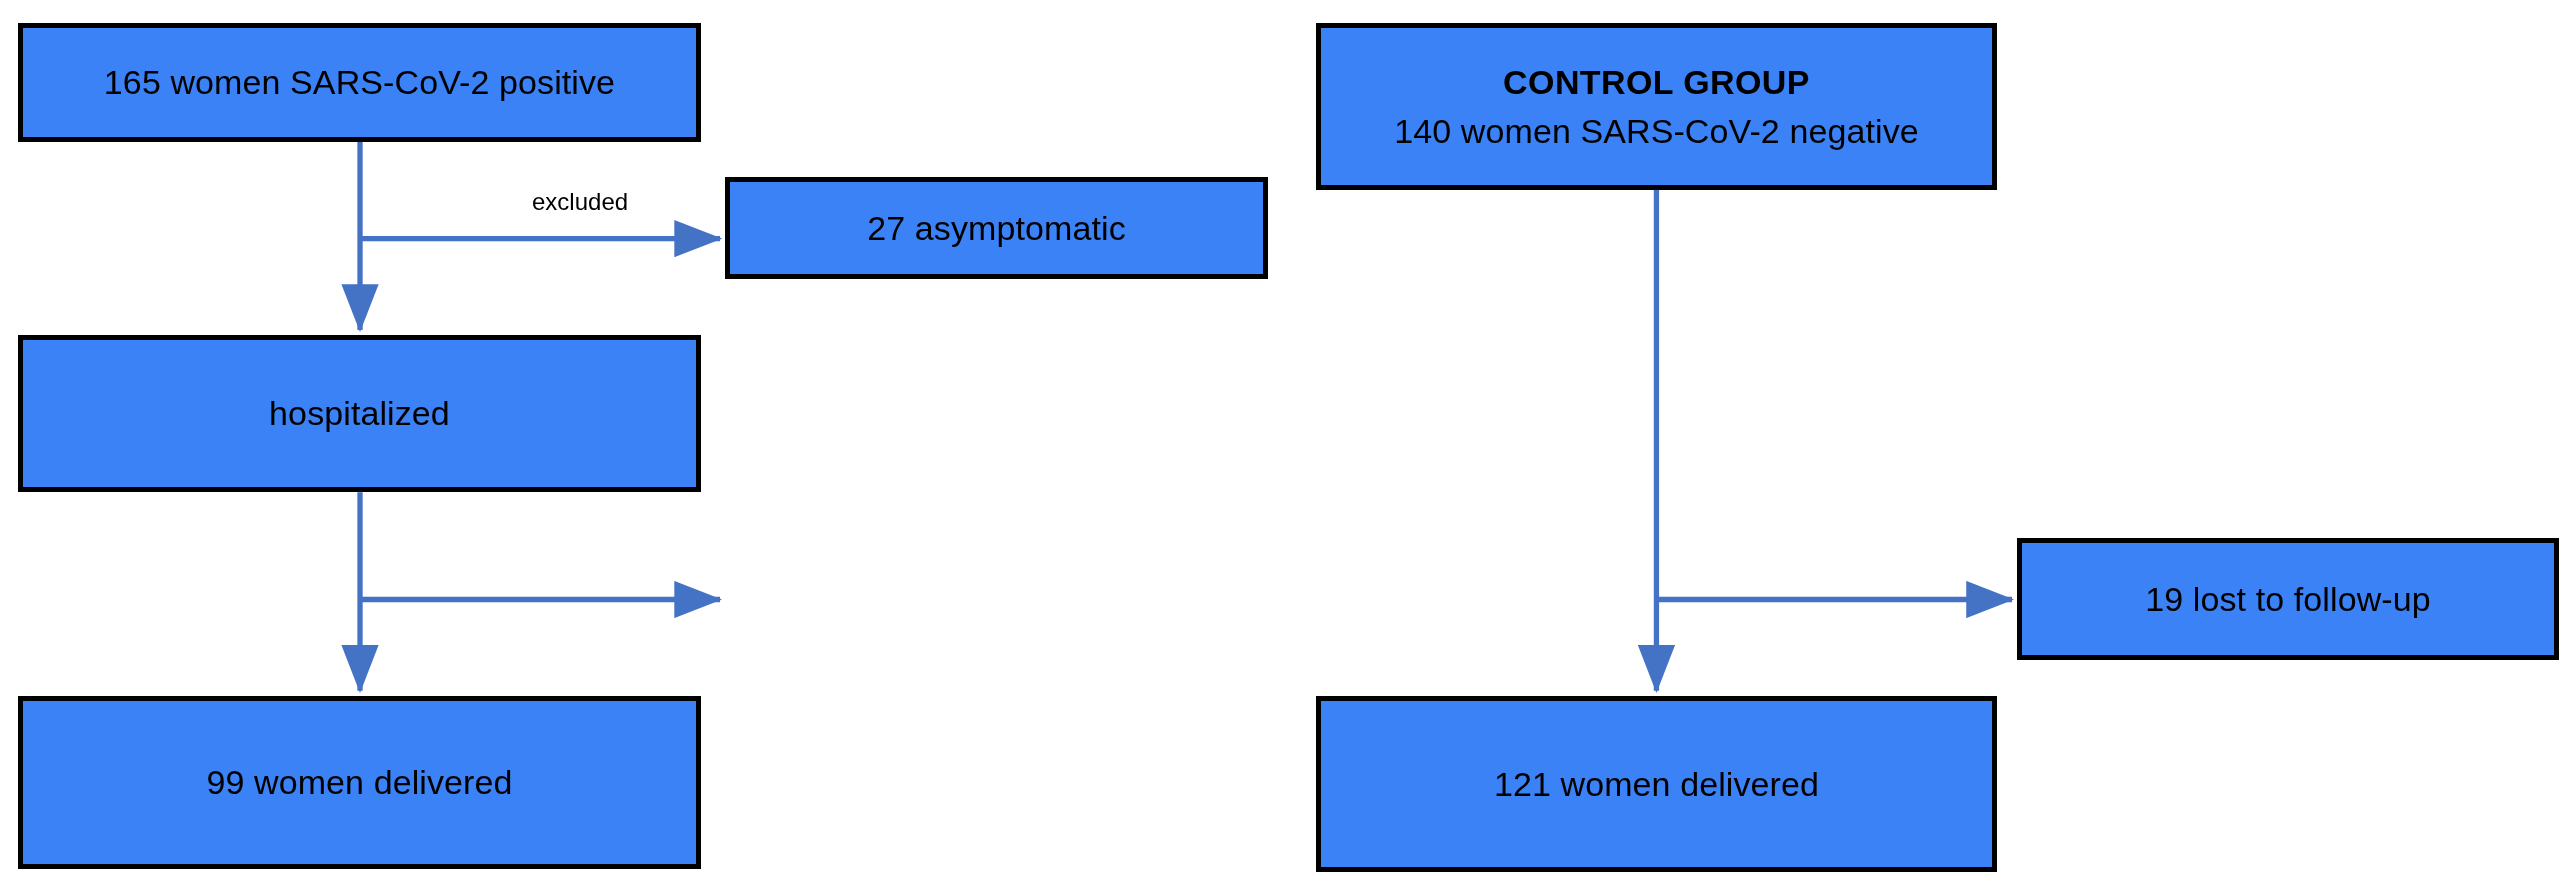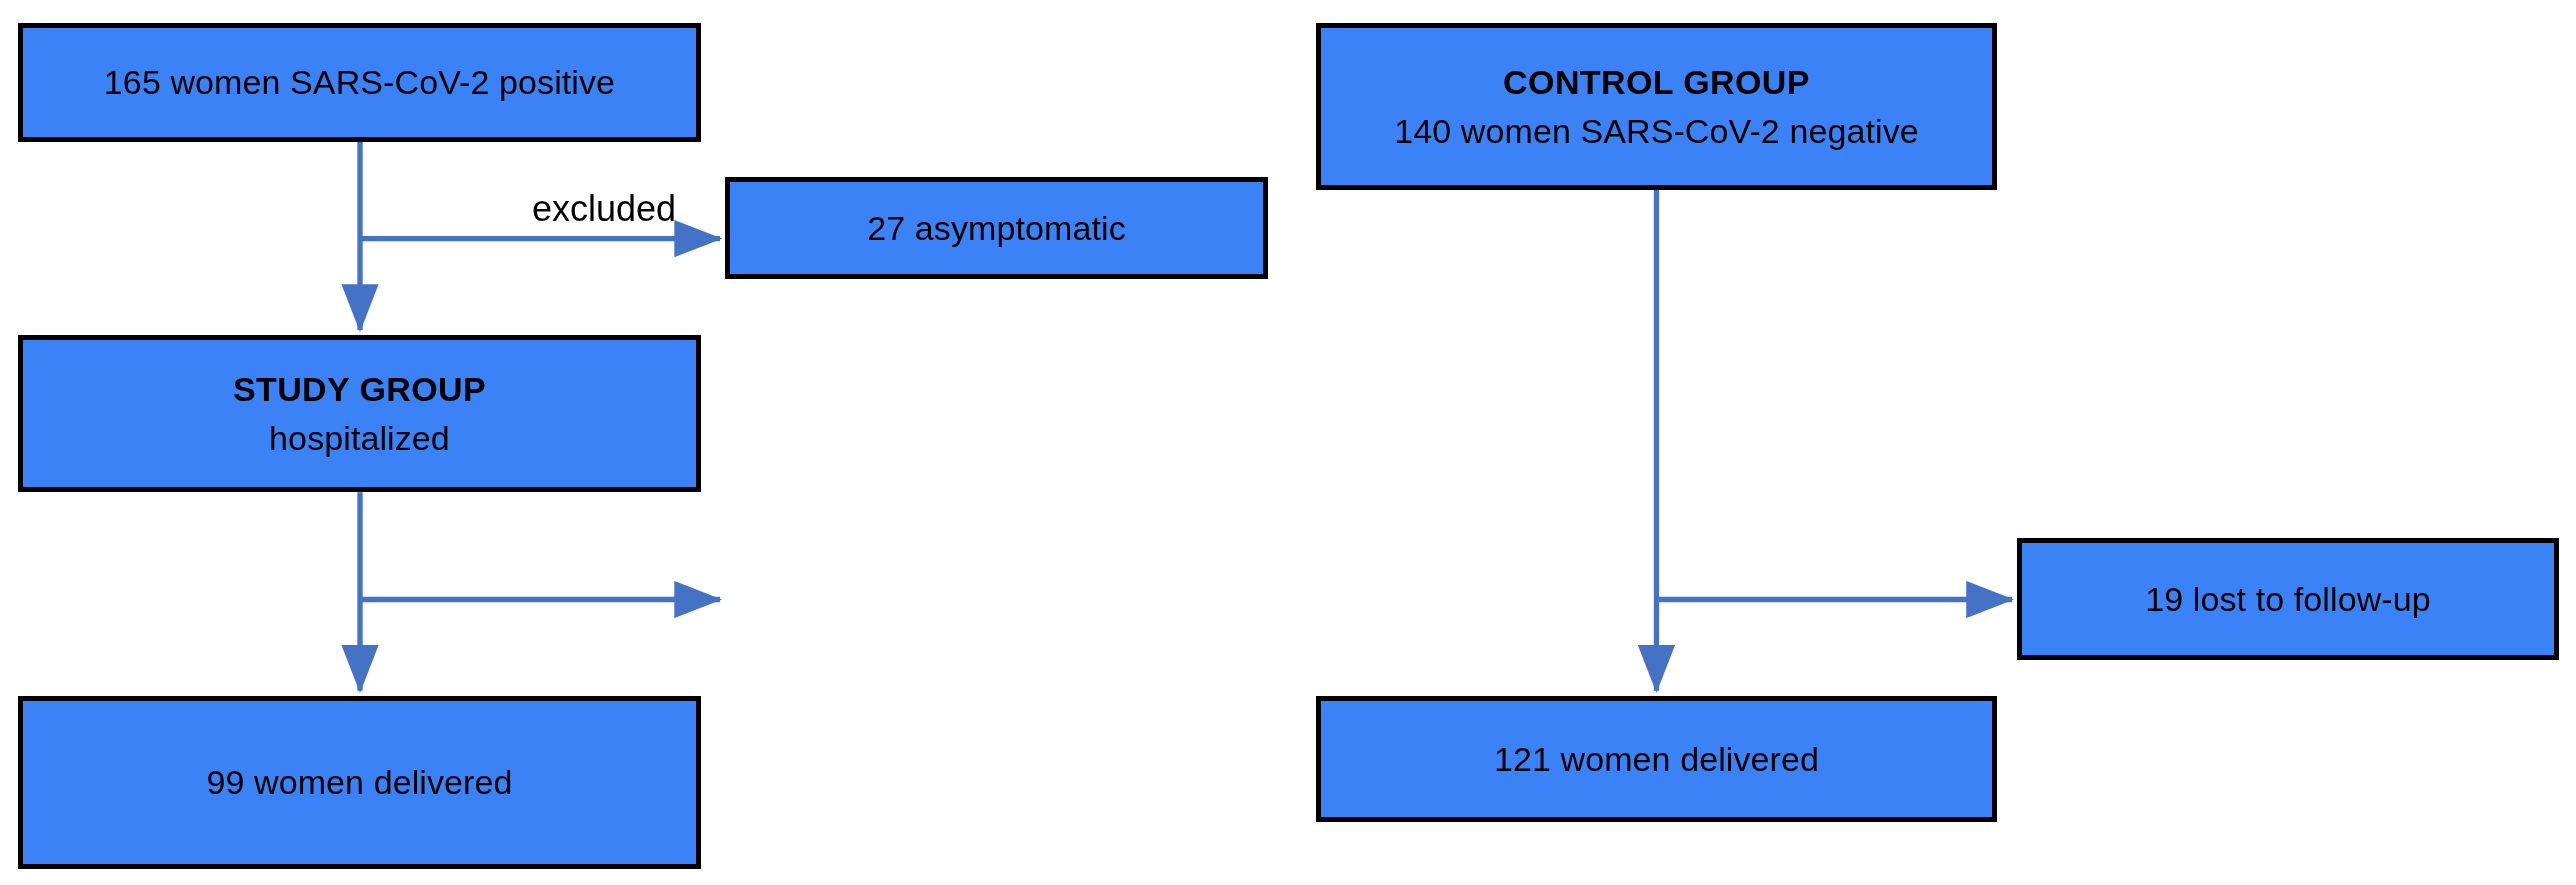--- a/index.html
+++ b/index.html
@@ -43,35 +43,35 @@
     letter-spacing: 0.4px;
   }
   
   #node-source        { left: 18px;   top: 23px;  width: 683px; height: 119px; }
   #node-excluded      { left: 725px;  top: 177px; width: 543px; height: 102px; }
   #node-study-group   { left: 18px;   top: 335px; width: 683px; height: 157px; }
   #node-study-lost    { left: 725px;  top: 538px; width: 543px; height: 122px; }
   #node-study-deliv   { left: 18px;   top: 696px; width: 683px; height: 173px; }
   #node-control-group { left: 1316px; top: 23px;  width: 681px; height: 167px; }
   #node-control-lost  { left: 2017px; top: 538px; width: 542px; height: 122px; }
-  #node-control-deliv { left: 1316px; top: 696px; width: 681px; height: 126px; }
+  #node-control-deliv { left: 1316px; top: 696px; width: 681px; height: 176px; }
 
   
   #connectors {
     position: absolute;
     left: 0;
     top: 0;
     width: 2576px;
     height: 886px;
     pointer-events: none;
   }
   
   .edge-label {
     position: absolute;
-    font-size: 36px;
+    font-size: 24px;
     color: #000000;
     white-space: nowrap;
   }
   #label-excluded { left: 532px; top: 188px; }
 </style>
 </head>
 <body>
 
 <div id="canvas">
 
@@ -109,21 +109,20 @@
 
   <div class="node" id="node-source">
     <span class="line">165 women SARS-CoV-2 positive</span>
   </div>
 
   <div class="node" id="node-excluded">
     <span class="line">27 asymptomatic</span>
   </div>
 
   <div class="node" id="node-study-group">
-    <span class="line bold">STUDY GROUP</span>
     <span class="line">hospitalized</span>
   </div>
 
 
   <div class="node" id="node-study-deliv">
     <span class="line">99 women delivered</span>
   </div>
 
   <div class="node" id="node-control-group">
     <span class="line bold">CONTROL GROUP</span>

